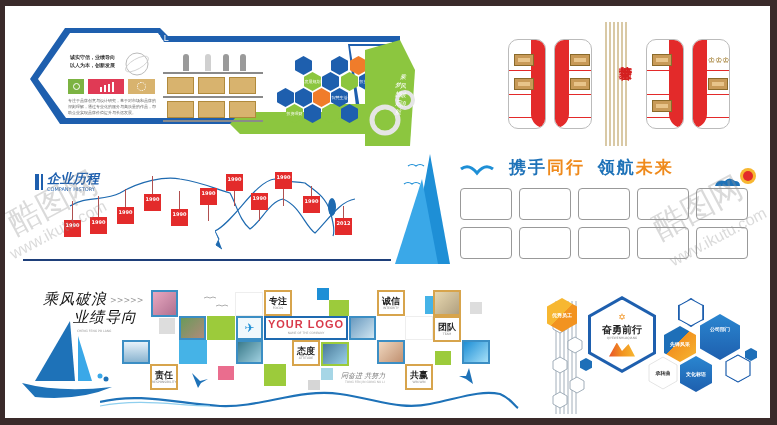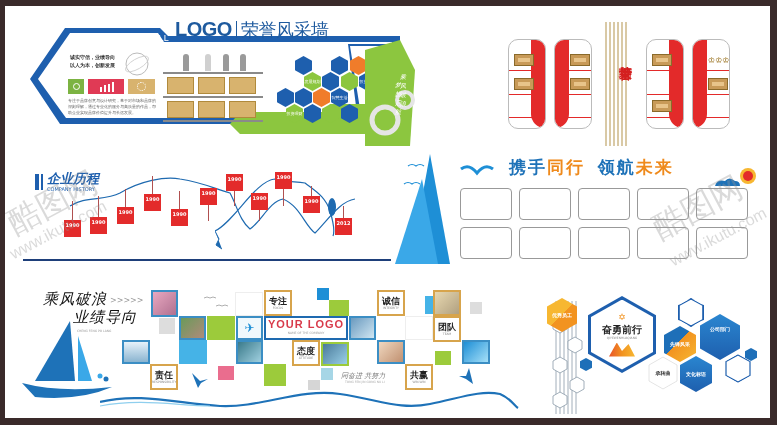--- a/index.html
+++ b/index.html
@@ -50,23 +50,20 @@
 
 <div class="frame">
 
   <div class="abs" style="left:0;top:0;width:395px;height:140px;">
     <svg class="abs" style="left:25px;top:8px;" width="370" height="130" viewBox="0 0 370 130">
       <polygon points="0,65 35,14 130,14 138,22 370,22 370,32 320,32 330,95 300,100 300,110 30,110" fill="#1e5fae"></polygon>
       <polygon points="8,65 40,19 128,19 134,28 362,28 362,30 318,30 326,92 295,98 295,104 36,104" fill="#fff"></polygon>
       <polygon points="200,110 210,98 296,98 300,90 345,90 360,75 345,120 210,120" fill="#8cc63f"></polygon>
     </svg>
     <div class="abs honor-sub" style="left:68px;top:27px;">HONOR STYLE WALL</div>
-    <div class="abs honor-title" style="left:170px;top:12px;">
-      <span>LOGO</span><span class="sep"></span><span class="cn">荣誉风采墙</span>
-    </div>
 
     <div class="abs txt-small" style="left:65px;top:48px;">诚实守信，业绩导向</div>
     <div class="abs txt-small" style="left:65px;top:56px;">以人为本，创新发展</div>
     <svg class="abs" style="left:118px;top:44px;" width="28" height="28">
         <circle cx="14" cy="14" r="11" fill="none" stroke="#bbb" stroke-width="1"></circle>
         <ellipse cx="14" cy="14" rx="13" ry="5" fill="none" stroke="#ccc" stroke-width="0.8" transform="rotate(-30 14 14)"></ellipse>
       </svg>
     <div class="abs" style="left:63px;top:73px;width:16px;height:15px;background:#7cb342;">
       <div style="margin:4px auto;width:7px;height:7px;border:1.5px solid #fff;border-radius:50%;"></div>
     </div>

